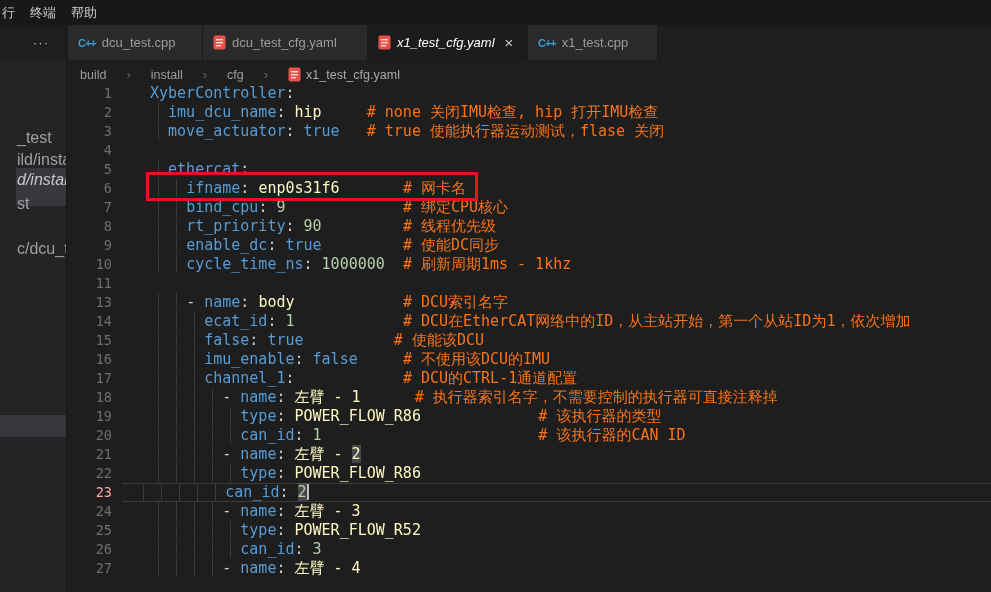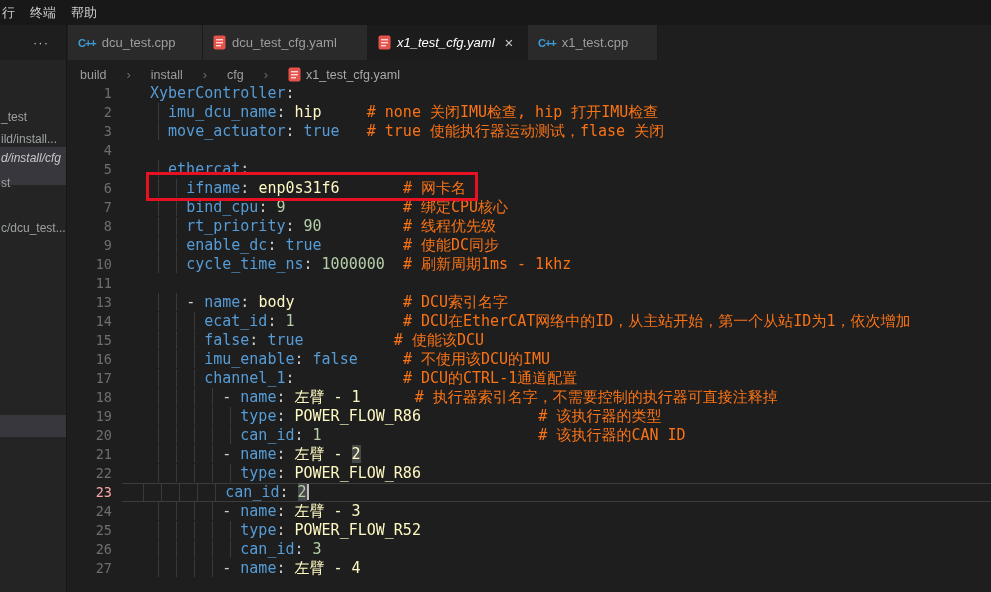--- a/index.html
+++ b/index.html
@@ -5,21 +5,21 @@
   html,body{margin:0;padding:0;}
   body{width:991px;height:592px;overflow:hidden;background:#1e1e1e;font-family:"Liberation Sans",sans-serif;position:relative;}
 
   
   .menubar{position:absolute;left:0;top:0;width:100%;height:25px;background:#181818;display:flex;align-items:center;color:#cccccc;font-size:13px;padding-left:2px;box-sizing:border-box;}
   .menu-item{padding:0 9px 0 0;margin-right:6px;white-space:nowrap;}
 
   
   .sidebar{position:absolute;left:0;top:25px;width:67px;bottom:0;background:#242424;border-right:1px solid #161616;box-sizing:border-box;overflow:hidden;}
   .sidebar-header{height:35px;background:#1e1e1e;color:#c0c0c0;font-size:13px;display:flex;align-items:center;padding-left:33px;letter-spacing:1px;}
-  .sb-item{position:absolute;left:0;width:100%;height:22px;line-height:22px;color:#9da0a2;font-size:12px;white-space:nowrap;overflow:hidden;padding-left:1px;box-sizing:border-box;}
+  .sb-item{position:absolute;left:16px;width:100%;height:22px;line-height:22px;color:#9da0a2;font-size:16px;white-space:nowrap;overflow:hidden;padding-left:1px;box-sizing:border-box;margin-top:21px;}
   .sb-0{top:81px}.sb-1{top:103px}.sb-2{top:122px;height:38px;line-height:23px;background:#37373d;color:#c8c8c8;font-style:italic;}
   .sb-3{top:147px}.sb-4{top:192px}
   .sidebar-selected-row{position:absolute;top:390px;left:0;width:100%;height:22px;background:#37373d;}
 
   
   .editor-col{position:absolute;left:68px;top:25px;right:0;bottom:0;}
   .tabstrip{height:35px;background:#1e1e1e;display:flex;align-items:stretch;}
   .tab{display:flex;align-items:center;gap:6px;padding:0 10px;box-sizing:border-box;background:#2a2a2a;color:#9d9d9d;font-size:13px;border-right:1px solid #1b1b1b;white-space:nowrap;overflow:hidden;}
   .tab.active{background:#1c1c1c;color:#ffffff;}
   .tab.active .tab-label{font-style:italic;}

